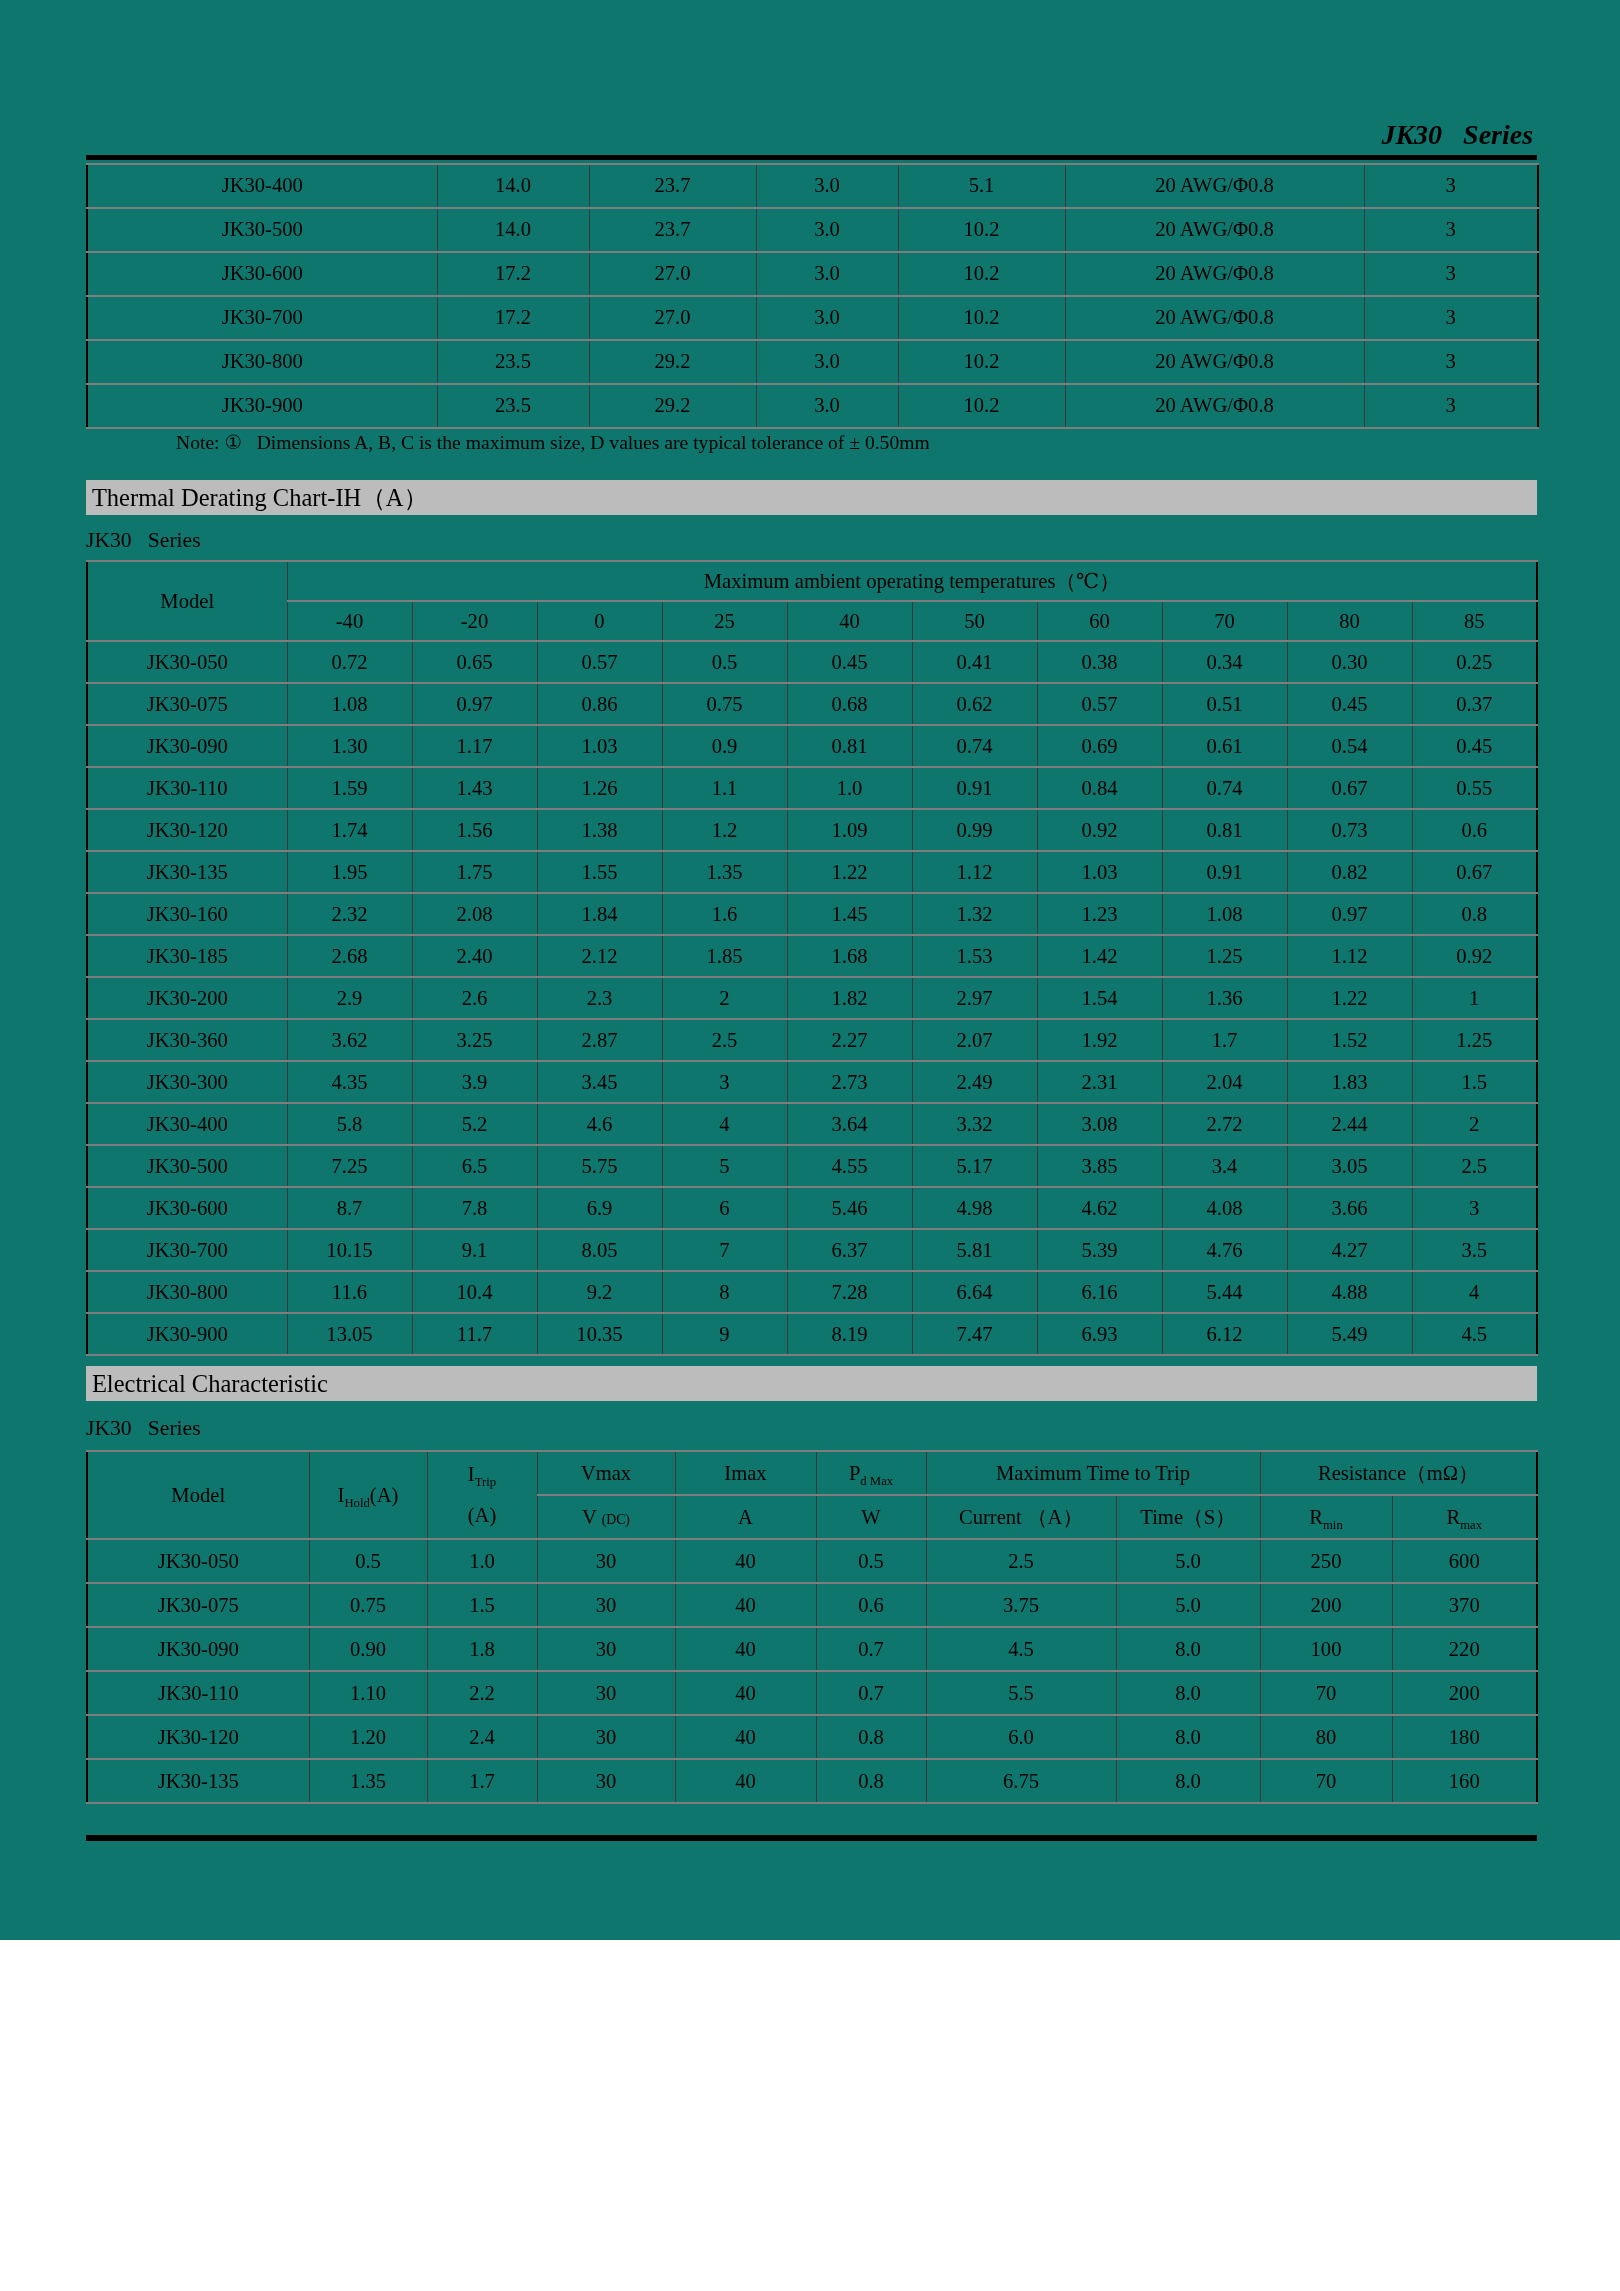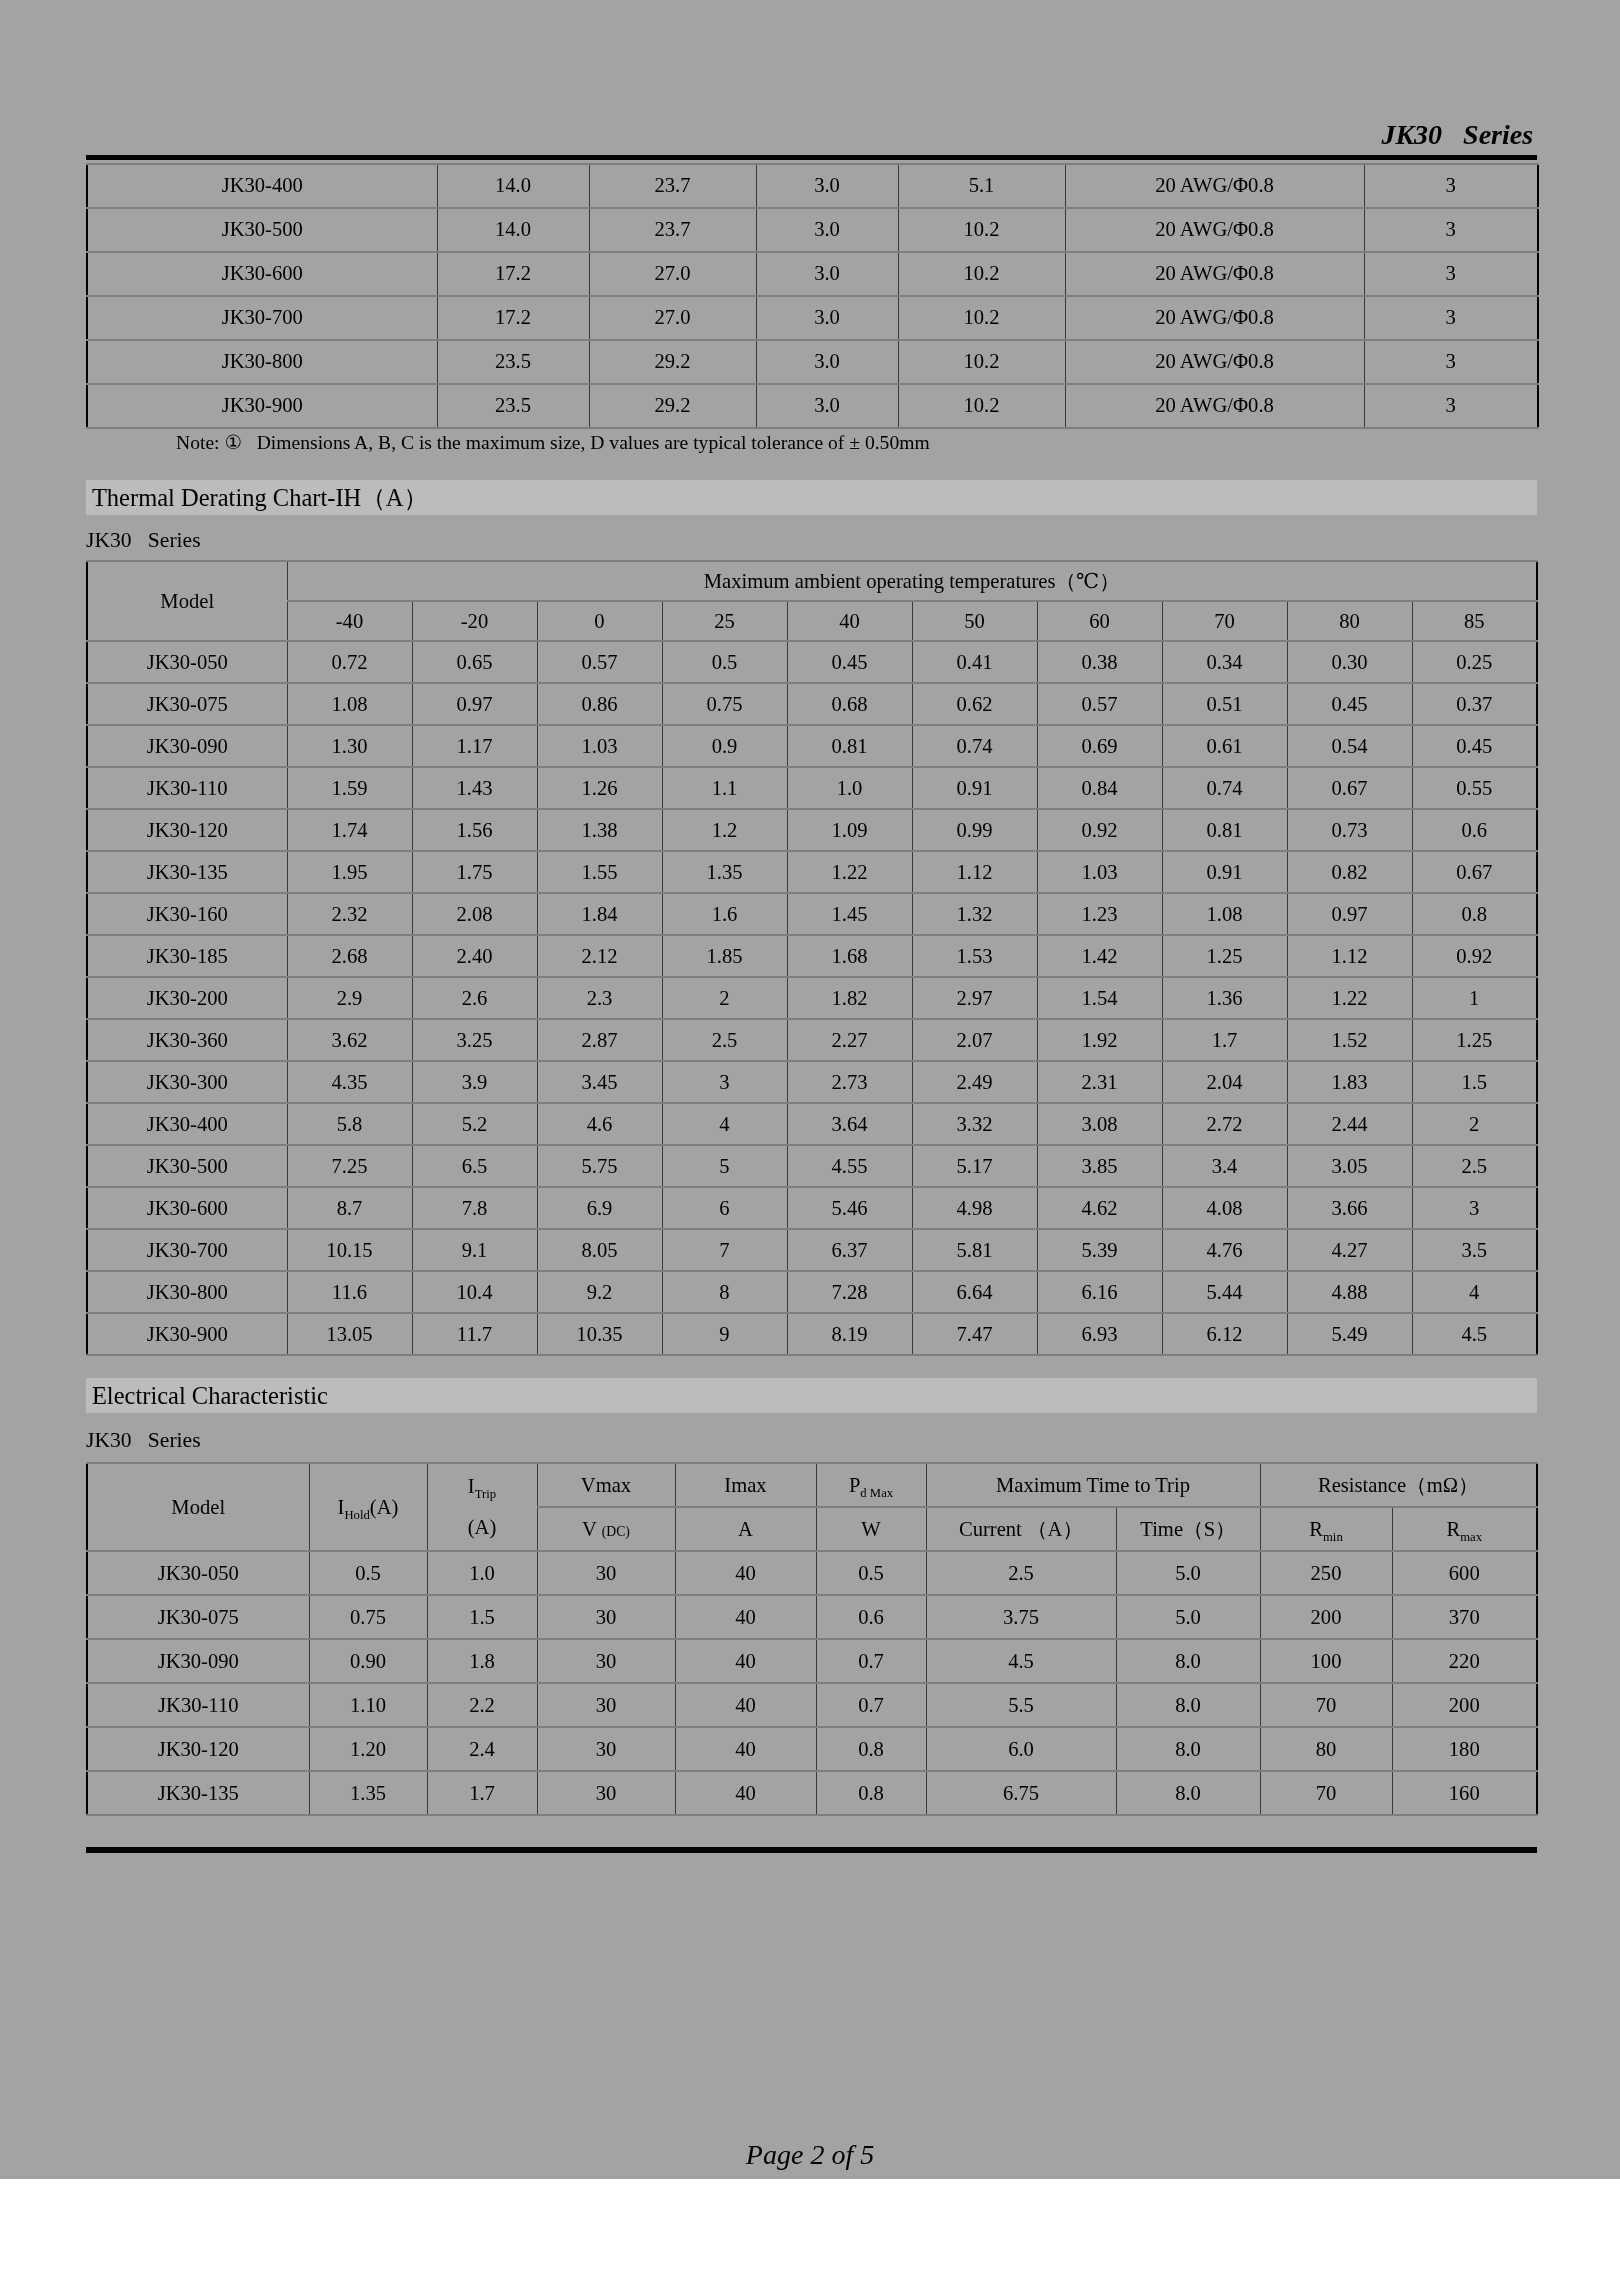--- a/index.html
+++ b/index.html
@@ -1,21 +1,21 @@
 <!DOCTYPE html>
 <html><head>
 <meta charset="utf-8">
 <style>
   * { box-sizing: border-box; margin: 0; padding: 0; }
   html, body { background: #ffffff; }
   .page {
     position: relative;
     width: 1620px;
-    height: 2179px;
-    background: #a3a3a3;
+    height: 1940px;
+    background: #0f766e;
     color: #000000;
     font-family: "Liberation Serif", "DejaVu Serif", serif;
     overflow: hidden;
   }
   .content {
     position: absolute;
     left: 86px;
     top: 0;
     width: 1451px;
   }
@@ -431,21 +431,21 @@
             <td>8.19</td>
             <td>7.47</td>
             <td>6.93</td>
             <td>6.12</td>
             <td>5.49</td>
             <td>4.5</td>
           </tr>
         </tbody>
     </table>
 
-    <div class="section-bar" style="margin-top:22px">
+    <div class="section-bar" style="margin-top:10px">
       <span>Electrical Characteristic</span>
     </div>
     <div class="series-label" style="margin-top:13.7px">JK30   Series</div>
 
     <table class="elec-table">
       <colgroup>
         <col style="width:222px">
           <col style="width:118px">
           <col style="width:110px">
         <col style="width:138px">

